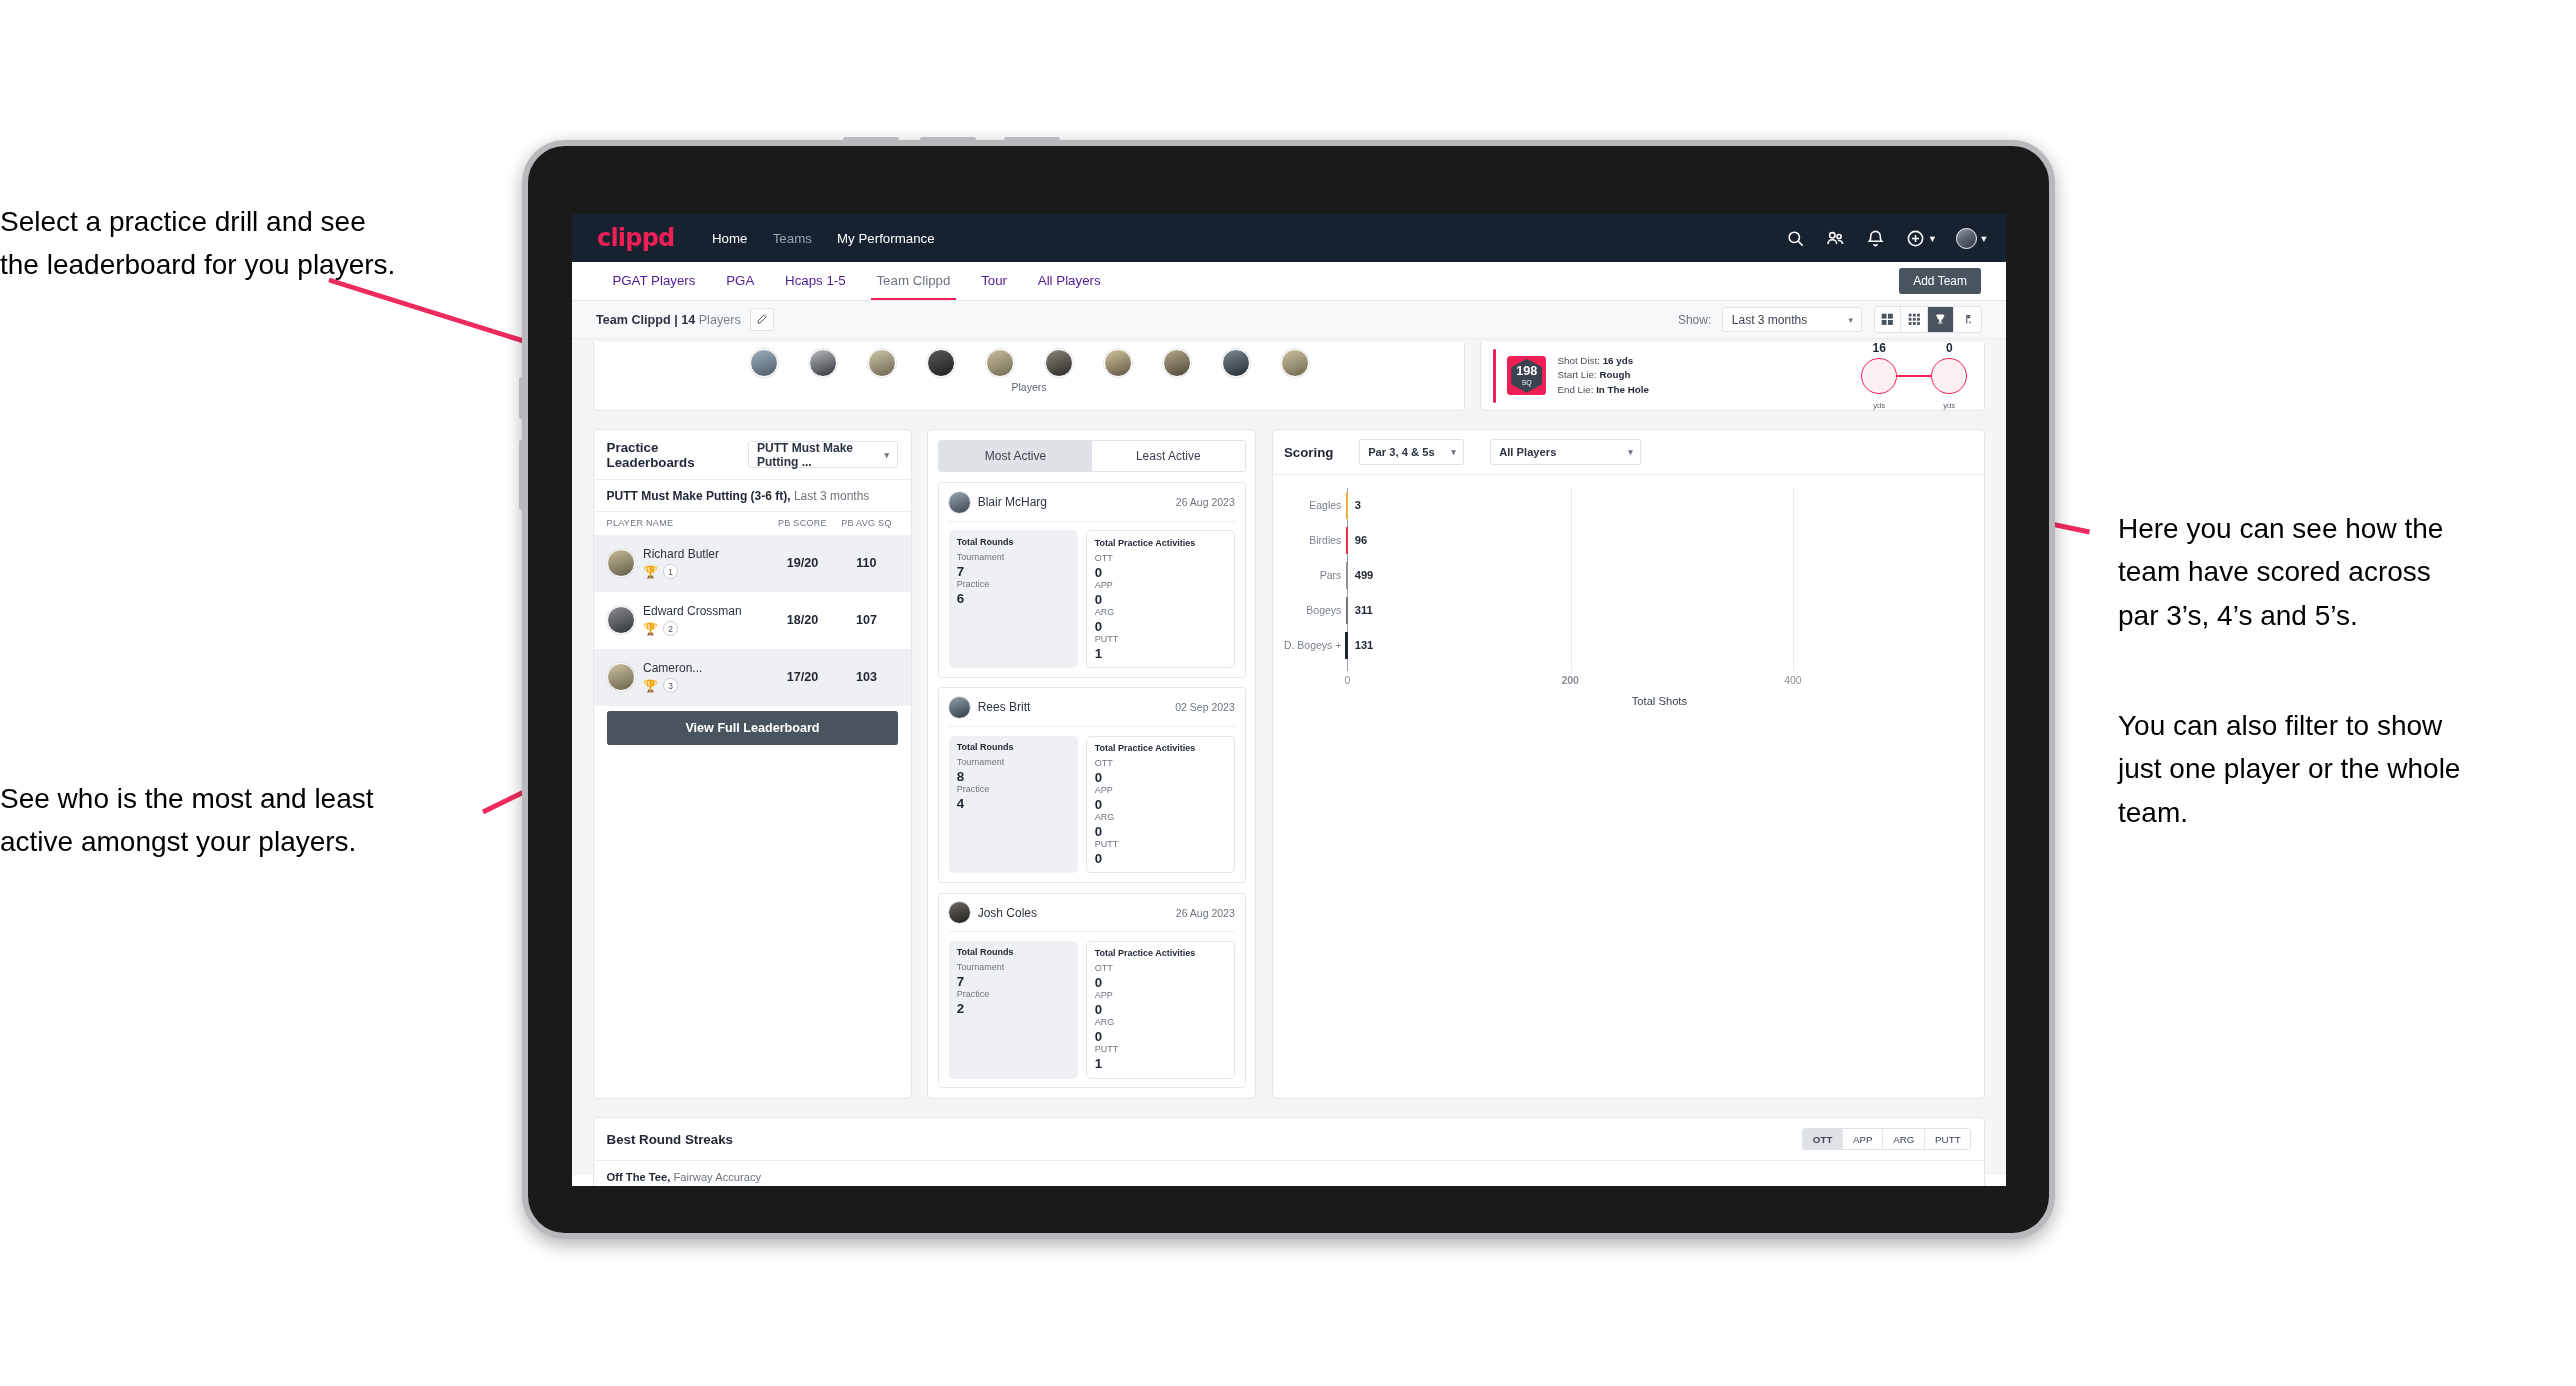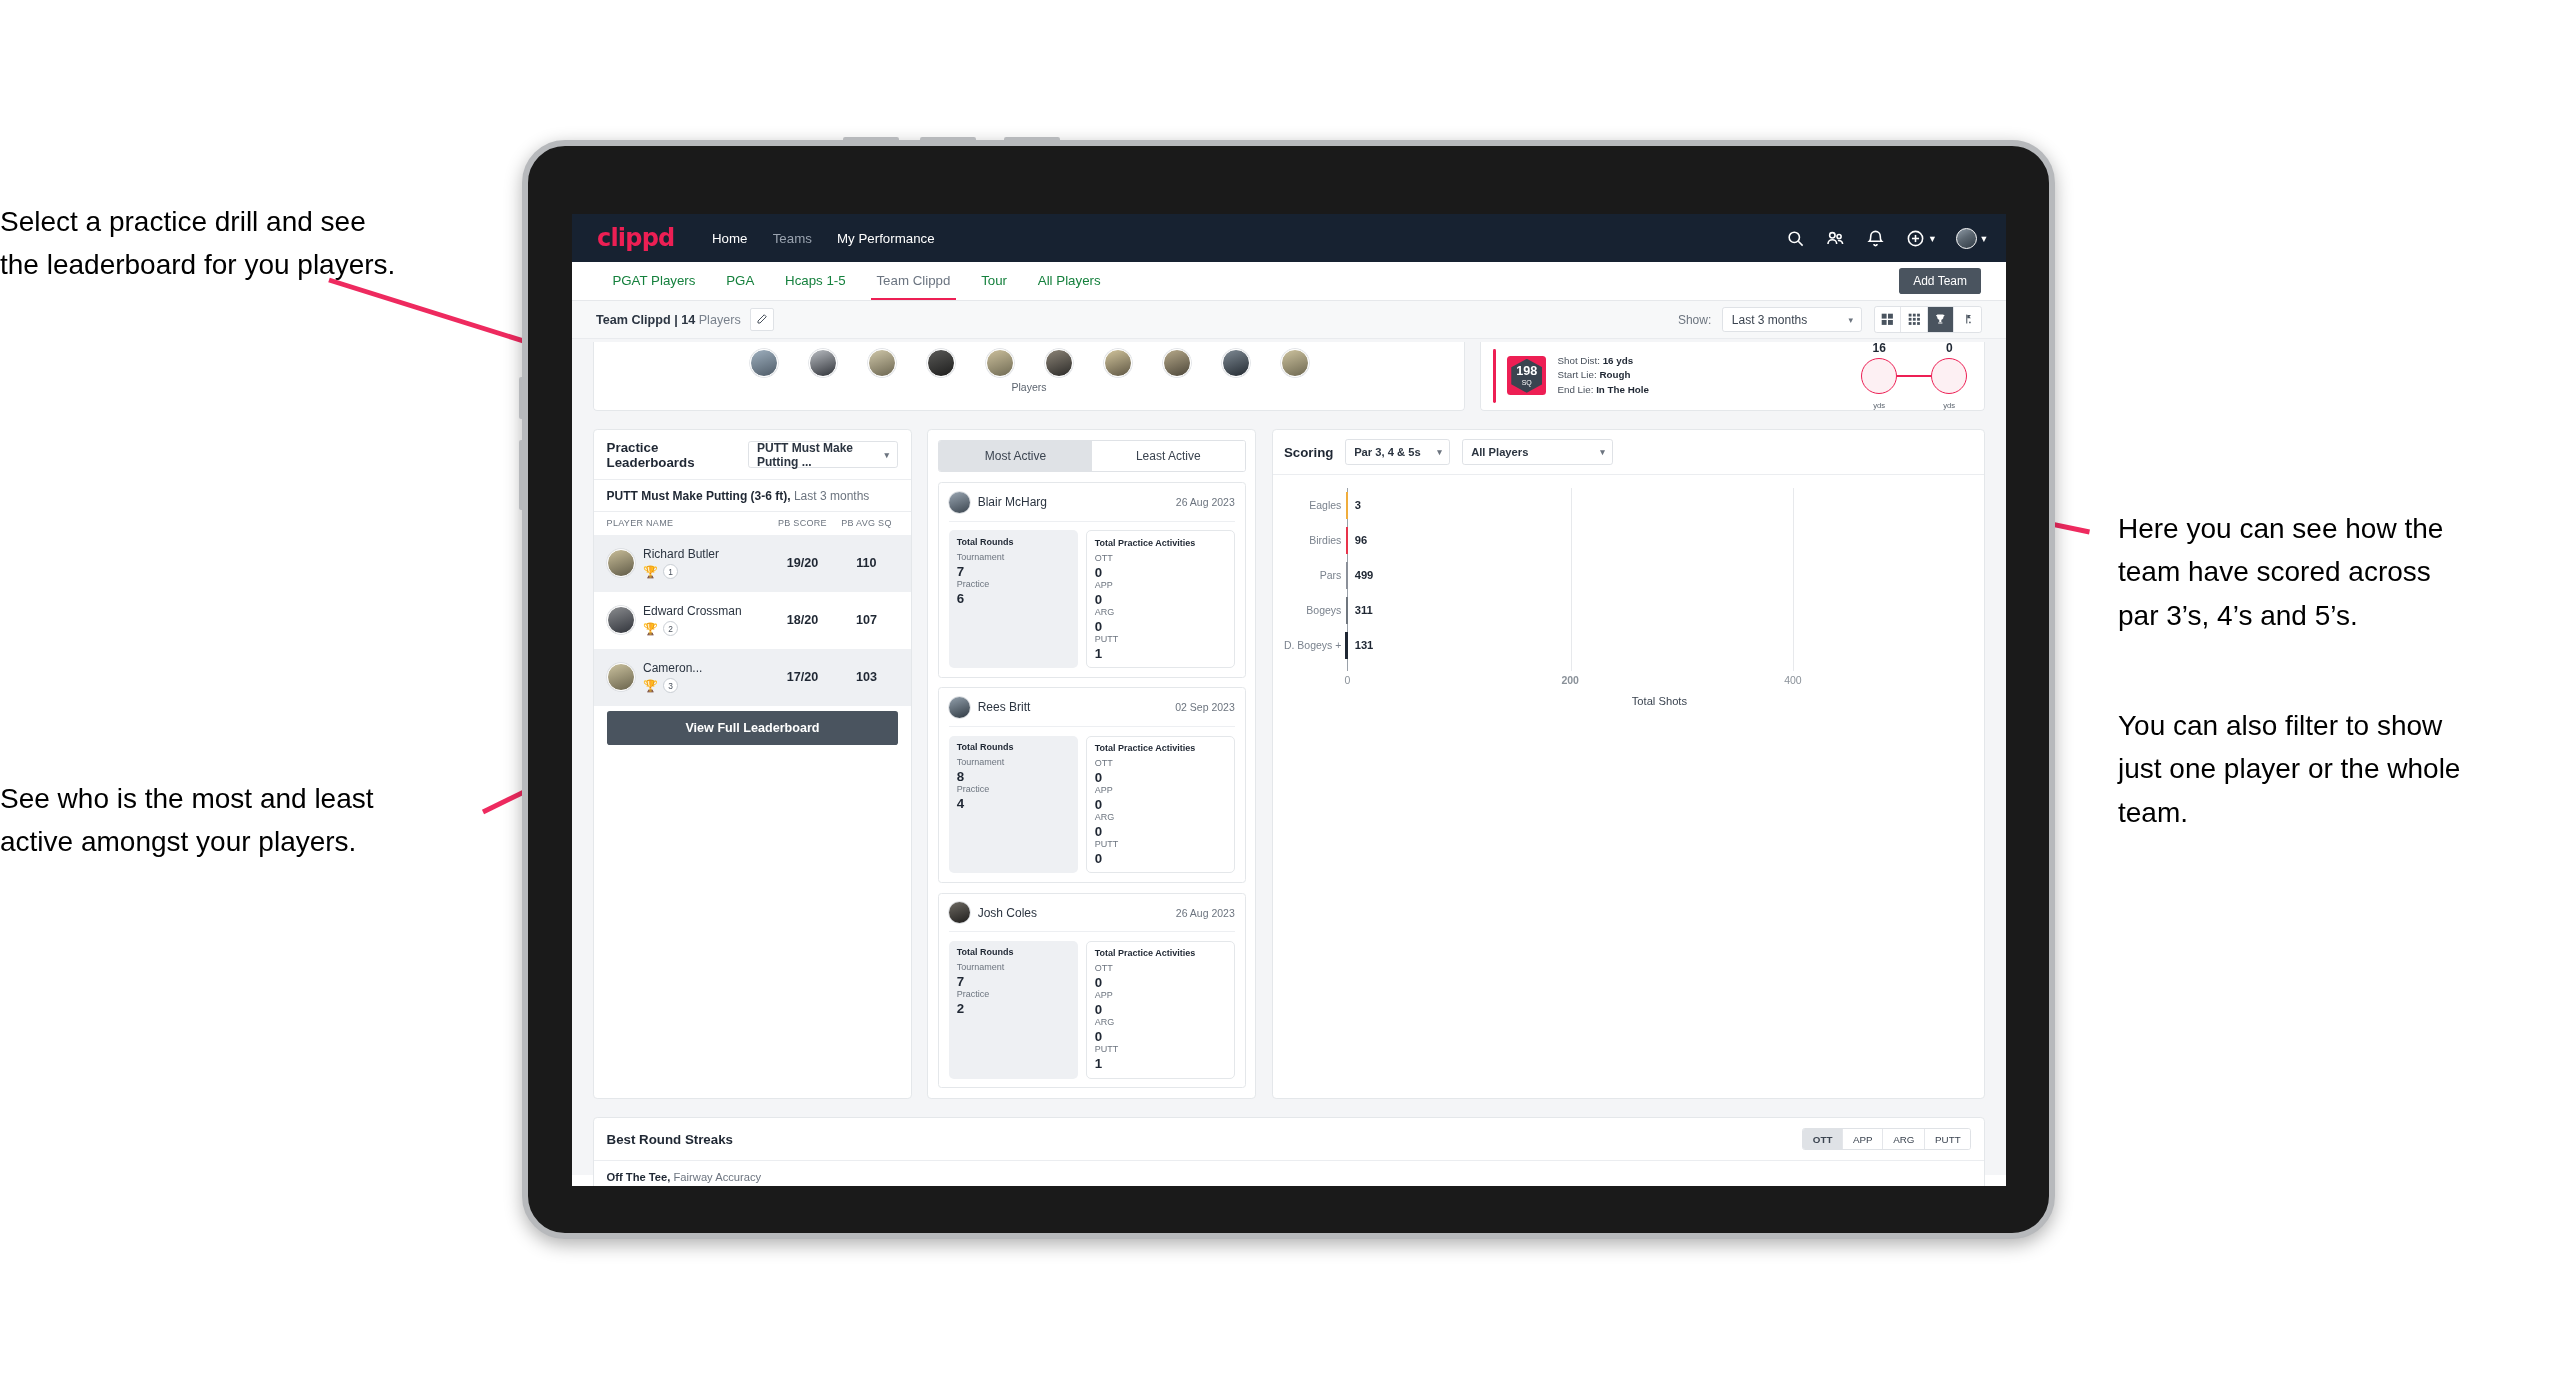--- a/index.html
+++ b/index.html
@@ -69,21 +69,21 @@
     background: linear-gradient(150deg,#8e9aa6 0%,#5b6670 45%,#2f3a44 100%);
     border: 1.4px solid #ffffff;
   }
 
   
   .tabs {
     height: 39px; background: #ffffff; display: flex; align-items: center;
     padding-left: 25px; border-bottom: 0.7px solid #e6e8eb; position: relative;
   }
   .tab {
-    font-size: 13.3px; color: #15803d; padding: 0 15.4px; line-height: 38px;
+    font-size: 13.3px; color: #4c1d95; padding: 0 15.4px; line-height: 38px;
     position: relative; white-space: nowrap;
   }
   .tab.active { color: #6b7480; }
   .tab.active::after {
     content: ""; position: absolute; left: 9.8px; right: 9.8px; bottom: 0;
     height: 2.1px; background: #ed1f54;
   }
   .addteam {
     position: absolute; right: 25px; top: 5.6px;
     background: #4a545f; color: #ffffff; font-size: 12px;
@@ -208,21 +208,21 @@
   .box { border-radius:5px; padding: 6.3px 7.7px; }
   .box.gray { background:#eef0f3; flex: 0 0 45%; }
   .box.out { border:0.7px solid #e4e7ea; flex:1; }
   .box .bt { font-size: 9px; font-weight:700; color:#1f2733; }
   .mini { display:flex; margin-top: 4.9px; flex-direction: column; }
   .mini .cell { flex:1; }
   .mini .k { font-size: 9px; color:#6c747f; }
   .mini .v { font-size: 13.3px; font-weight:700; color:#1f2733; margin-top: 2.1px; }
 
   
-  .sc-head { display:flex; align-items:center; padding: 9px 11.2px; gap: 12px; border-bottom:0.7px solid #ebedf0;}
+  .sc-head { display:flex; align-items:center; padding: 9px 11.2px; gap: 26px; border-bottom:0.7px solid #ebedf0;}
   .sc-title { font-size: 13.3px; font-weight:700; color:#1f2733; }
   .sc-sel {
     border:0.7px solid #dfe2e6; border-radius:2.8px; height:26.6px; display:flex;
     align-items:center; justify-content:space-between; padding:0 7.7px;
     font-size: 11.2px; font-weight:700; color:#2b3440;
   }
   .sc-sel.a { width: 105px; }
   .sc-sel.b { width: 151px; }
   .chart { position: relative; padding: 12.6px 12.6px 5.6px 12.6px; height: 224px; }
   .chart-inner { position:relative; height: 183px; margin-left: 62px; border-left: 1.4px solid #9aa1a9; }

